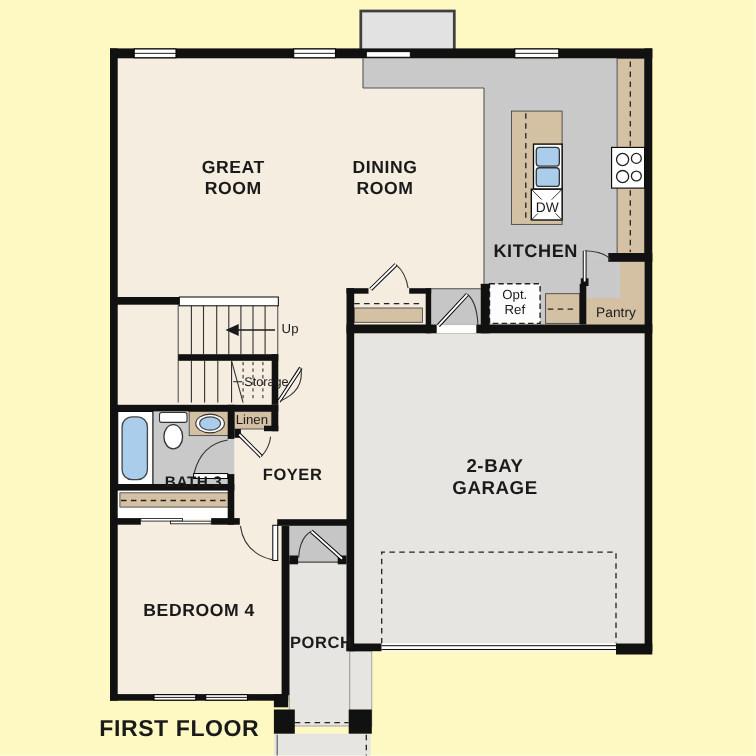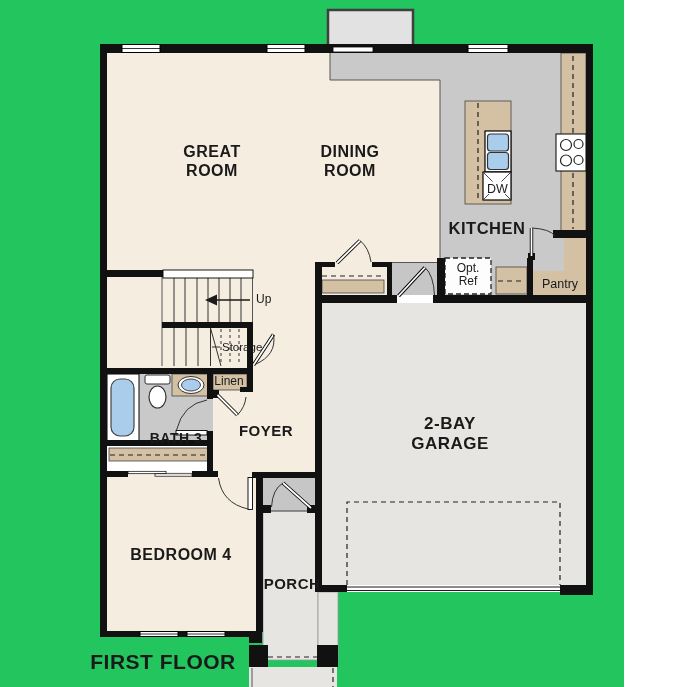--- a/index.html
+++ b/index.html
@@ -1,16 +1,16 @@
 <!DOCTYPE html>
 <html><head>
 <meta charset="utf-8">
 <style>
   html,body{margin:0;padding:0;background:#ffffff;}
-  #plan-wrap{position:relative;width:624px;height:687px;background:#22c55e;overflow:hidden;}
+  #plan-wrap{position:relative;width:687px;height:687px;background:#fef9c3;overflow:hidden;}
   svg{display:block;}
   .room-label{font-family:"Liberation Sans",sans-serif;font-weight:bold;fill:#1a1a1a;letter-spacing:0.5px;}
   .small-label{font-family:"Liberation Sans",sans-serif;font-weight:normal;fill:#1a1a1a;}
   .mid{text-anchor:middle;}
 </style>
 </head>
 <body>
 
 <div id="plan-wrap">
 <svg width="687" height="687" viewBox="0 0 687 687">

